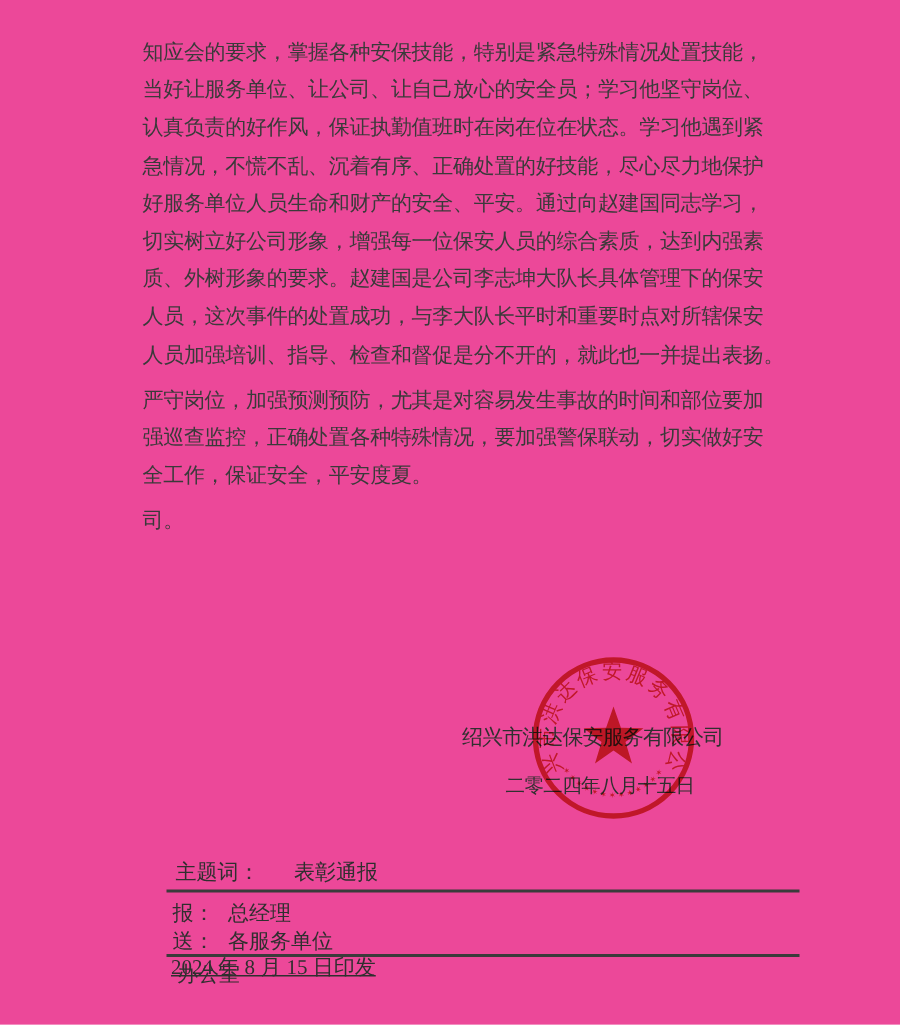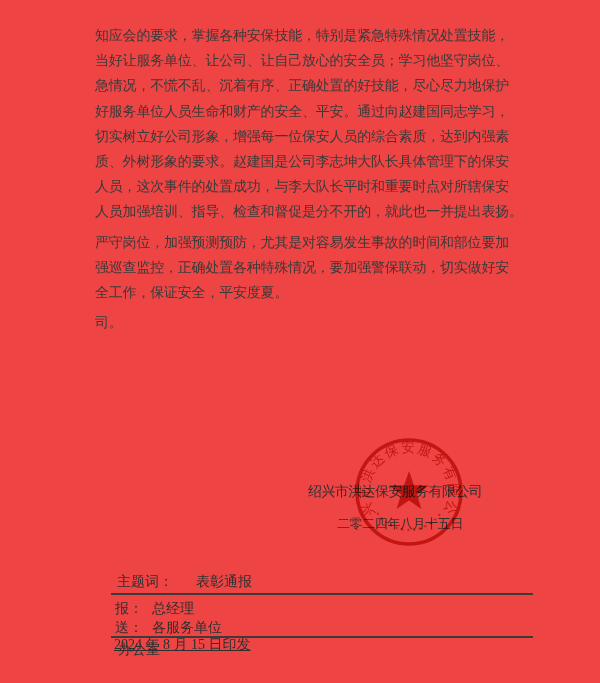--- a/index.html
+++ b/index.html
@@ -1,20 +1,20 @@
 <!DOCTYPE html>
 <html><head>
 <meta charset="utf-8">
 <style>
   html,body { margin:0; padding:0; }
   .page {
     position: relative;
     width: 600px;
     height: 683px;
-    background: #ef4444;
+    background: #ec4899;
     overflow: hidden;
     font-family: "Liberation Serif", "DejaVu Serif", serif;
     color: #383838;
   }
   .body-text {
     position: absolute;
     left: 95px;
     top: 23px;
     width: 428px;
     font-size: 14px;
@@ -73,20 +73,21 @@
 </style>
 </head>
 <body>
 
 <div class="page">
 
   <div class="body-text">
       <div class="para">
         <div class="body-line">知应会的要求，掌握各种安保技能，特别是紧急特殊情况处置技能，</div>
         <div class="body-line">当好让服务单位、让公司、让自己放心的安全员；学习他坚守岗位、</div>
+        <div class="body-line">认真负责的好作风，保证执勤值班时在岗在位在状态。学习他遇到紧</div>
         <div class="body-line">急情况，不慌不乱、沉着有序、正确处置的好技能，尽心尽力地保护</div>
         <div class="body-line">好服务单位人员生命和财产的安全、平安。通过向赵建国同志学习，</div>
         <div class="body-line">切实树立好公司形象，增强每一位保安人员的综合素质，达到内强素</div>
         <div class="body-line">质、外树形象的要求。赵建国是公司李志坤大队长具体管理下的保安</div>
         <div class="body-line">人员，这次事件的处置成功，与李大队长平时和重要时点对所辖保安</div>
         <div class="body-line">人员加强培训、指导、检查和督促是分不开的，就此也一并提出表扬。</div>
       </div>
       <div class="para">
         <div class="body-line">严守岗位，加强预测预防，尤其是对容易发生事故的时间和部位要加</div>
         <div class="body-line">强巡查监控，正确处置各种特殊情况，要加强警保联动，切实做好安</div>

